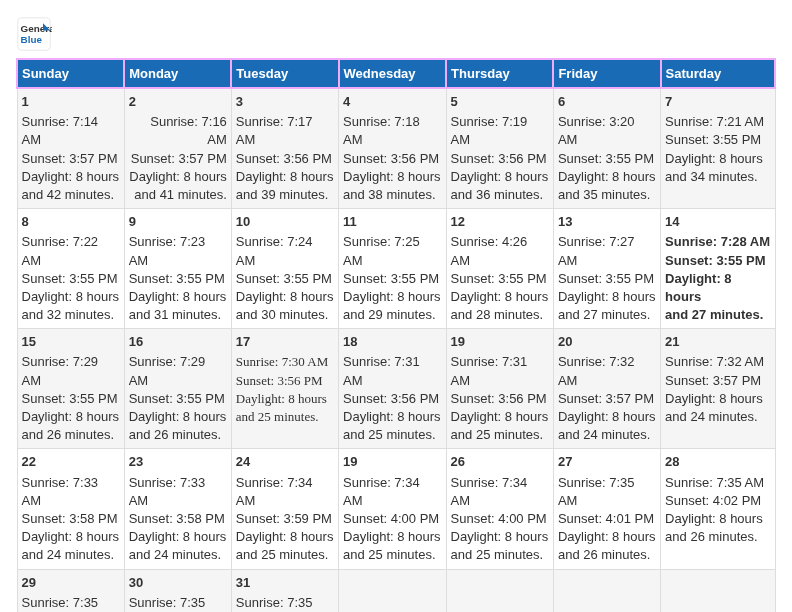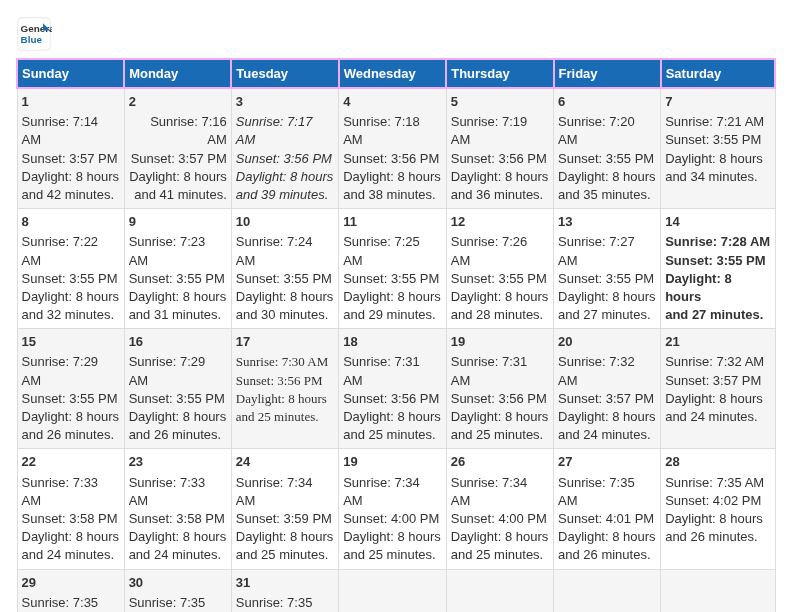--- a/index.html
+++ b/index.html
@@ -134,42 +134,42 @@
         </td>
         <td>
           <span class="day-num">2</span>
           <div class="day-info" style="white-space: pre-line; text-align: right;">Sunrise: 7:16 AM
 Sunset: 3:57 PM
 Daylight: 8 hours
 and 41 minutes.</div>
         </td>
         <td>
           <span class="day-num">3</span>
-          <div class="day-info" style="white-space: pre-line; font-style: italic;">Sunrise: 7:17 AM
+          <div class="day-info" style="white-space: pre-line;">Sunrise: 7:17 AM
 Sunset: 3:56 PM
 Daylight: 8 hours
 and 39 minutes.</div>
         </td>
         <td>
           <span class="day-num">4</span>
           <div class="day-info" style="white-space: pre-line;">Sunrise: 7:18 AM
 Sunset: 3:56 PM
 Daylight: 8 hours
 and 38 minutes.</div>
         </td>
         <td>
           <span class="day-num">5</span>
           <div class="day-info" style="white-space: pre-line;">Sunrise: 7:19 AM
 Sunset: 3:56 PM
 Daylight: 8 hours
 and 36 minutes.</div>
         </td>
         <td>
           <span class="day-num">6</span>
-          <div class="day-info" style="white-space: pre-line;">Sunrise: 7:20 AM
+          <div class="day-info" style="white-space: pre-line;">Sunrise: 3:20 AM
 Sunset: 3:55 PM
 Daylight: 8 hours
 and 35 minutes.</div>
         </td>
         <td>
           <span class="day-num">7</span>
           <div class="day-info" style="white-space: pre-line;">Sunrise: 7:21 AM
 Sunset: 3:55 PM
 Daylight: 8 hours
 and 34 minutes.</div>
@@ -199,21 +199,21 @@
         </td>
         <td>
           <span class="day-num">11</span>
           <div class="day-info" style="white-space: pre-line;">Sunrise: 7:25 AM
 Sunset: 3:55 PM
 Daylight: 8 hours
 and 29 minutes.</div>
         </td>
         <td>
           <span class="day-num">12</span>
-          <div class="day-info" style="white-space: pre-line;">Sunrise: 7:26 AM
+          <div class="day-info" style="white-space: pre-line;">Sunrise: 4:26 AM
 Sunset: 3:55 PM
 Daylight: 8 hours
 and 28 minutes.</div>
         </td>
         <td>
           <span class="day-num">13</span>
           <div class="day-info" style="white-space: pre-line;">Sunrise: 7:27 AM
 Sunset: 3:55 PM
 Daylight: 8 hours
 and 27 minutes.</div>

